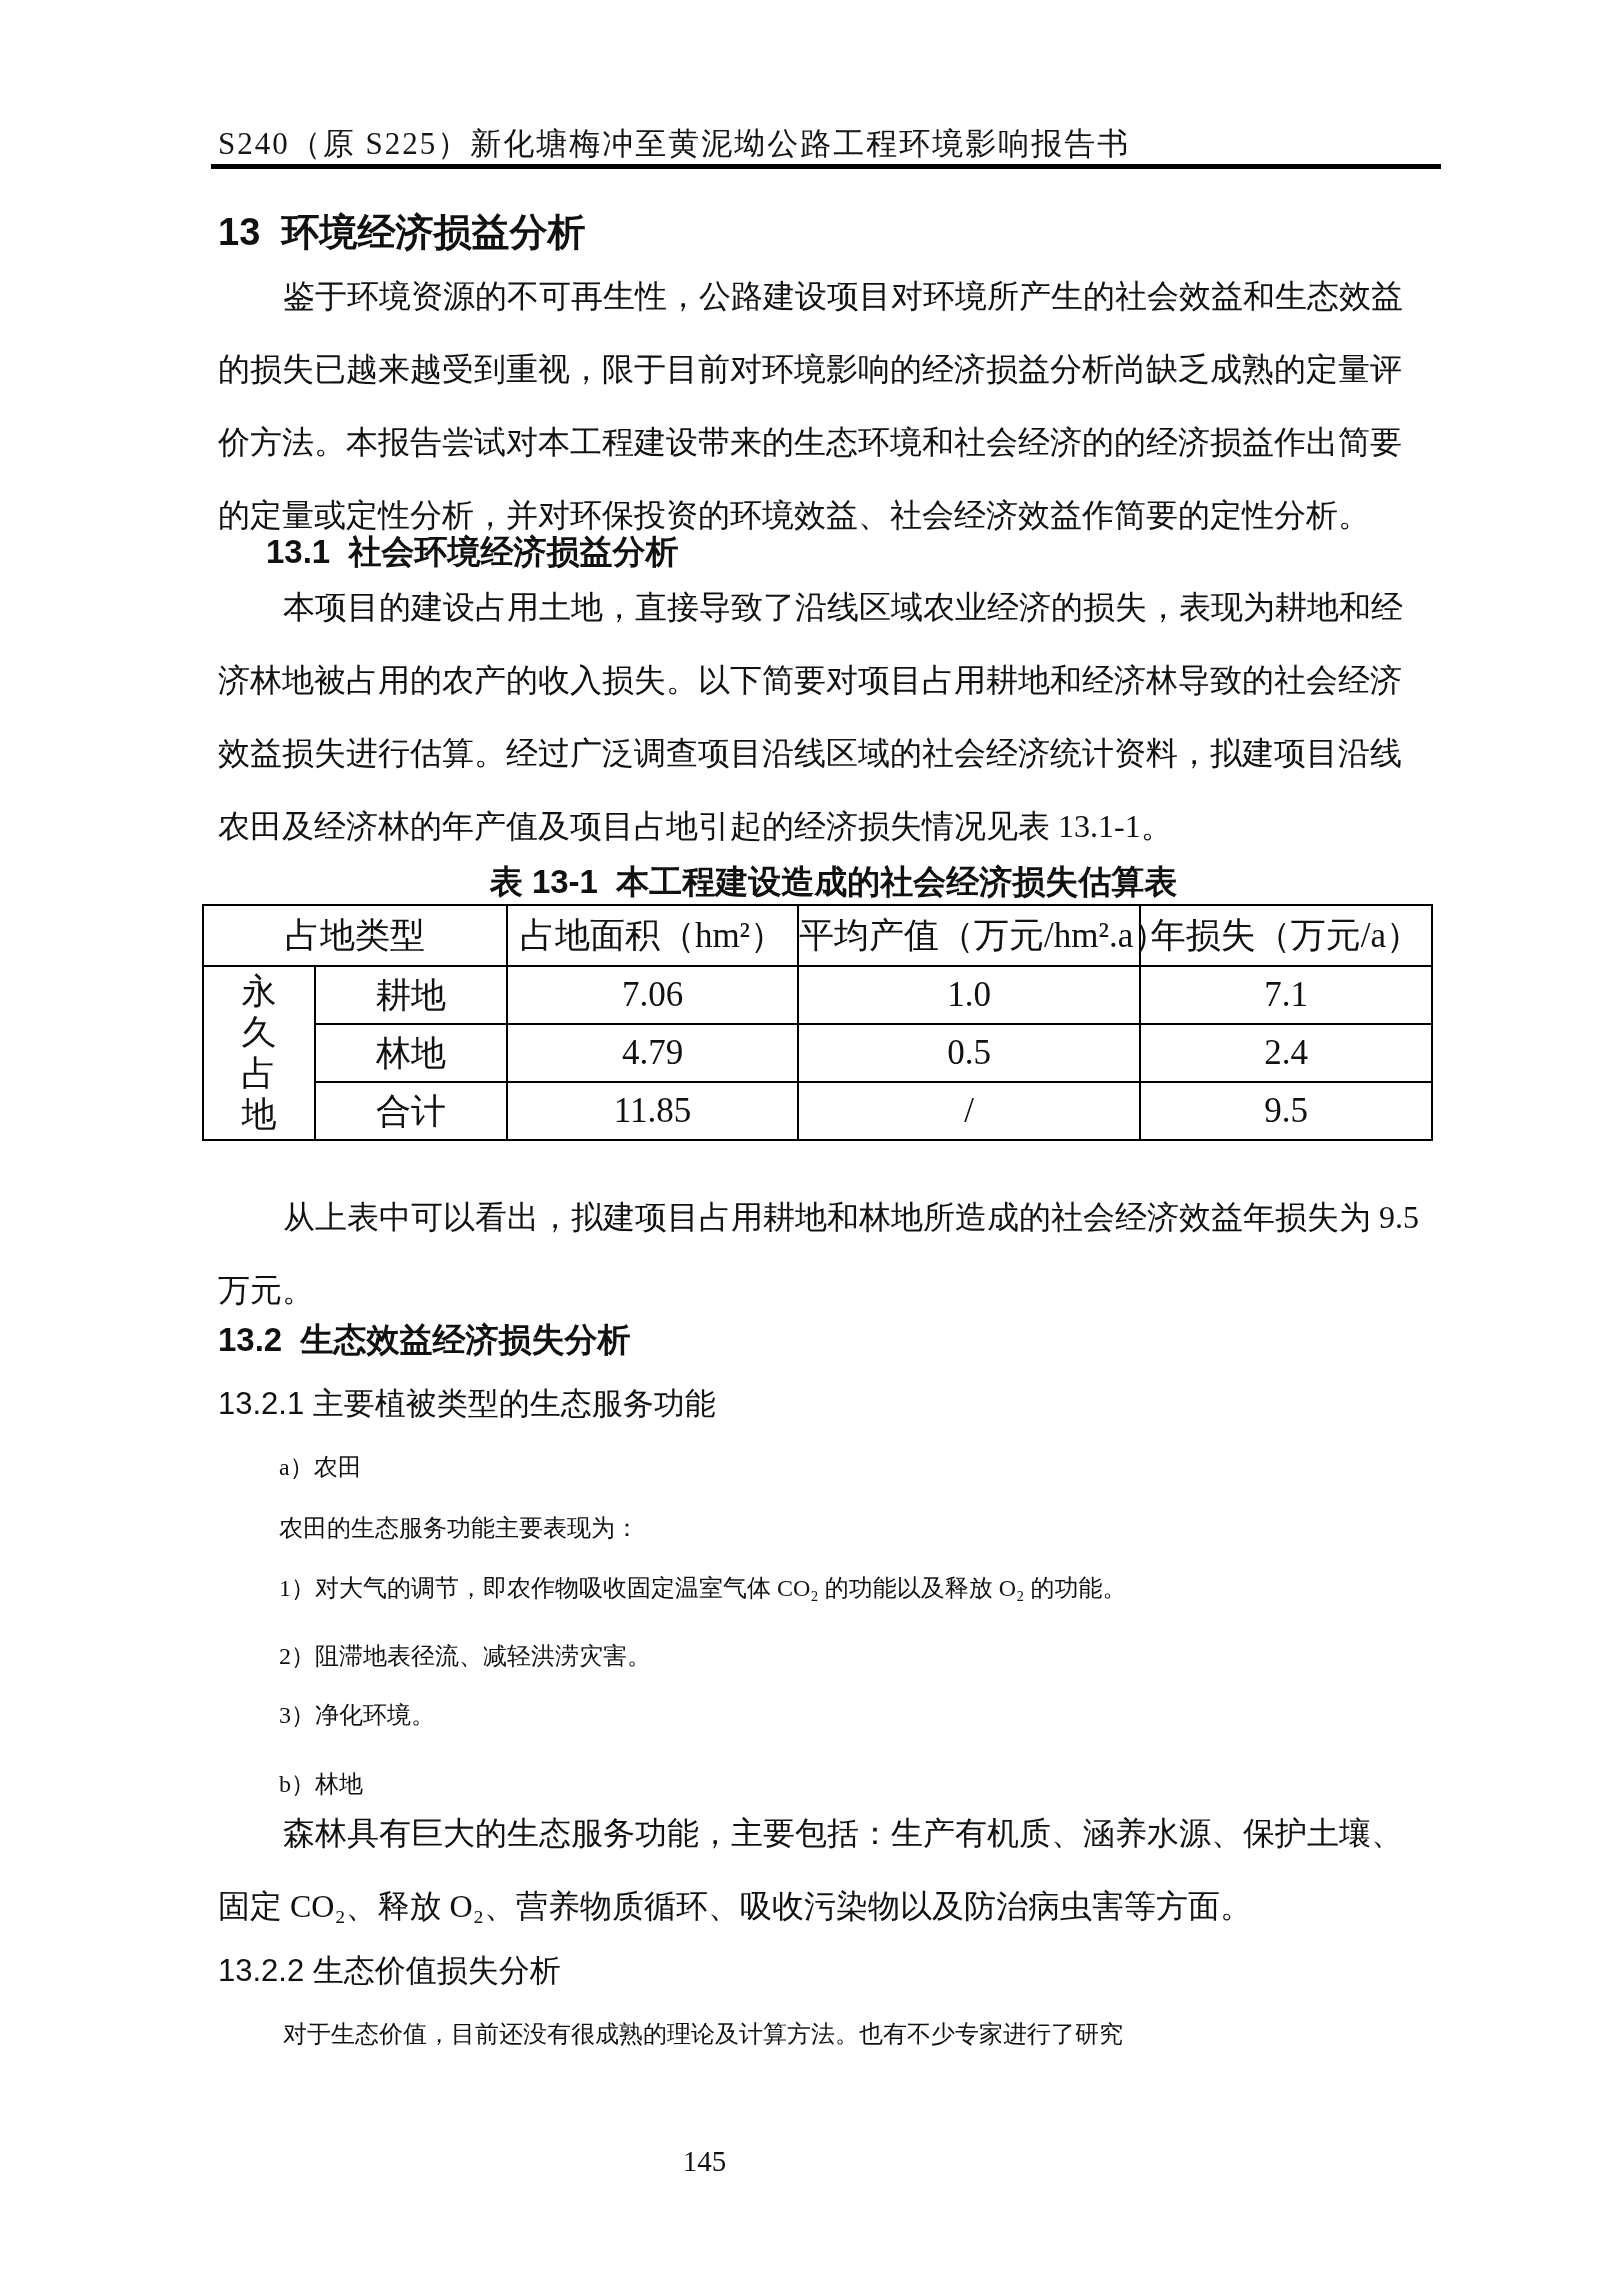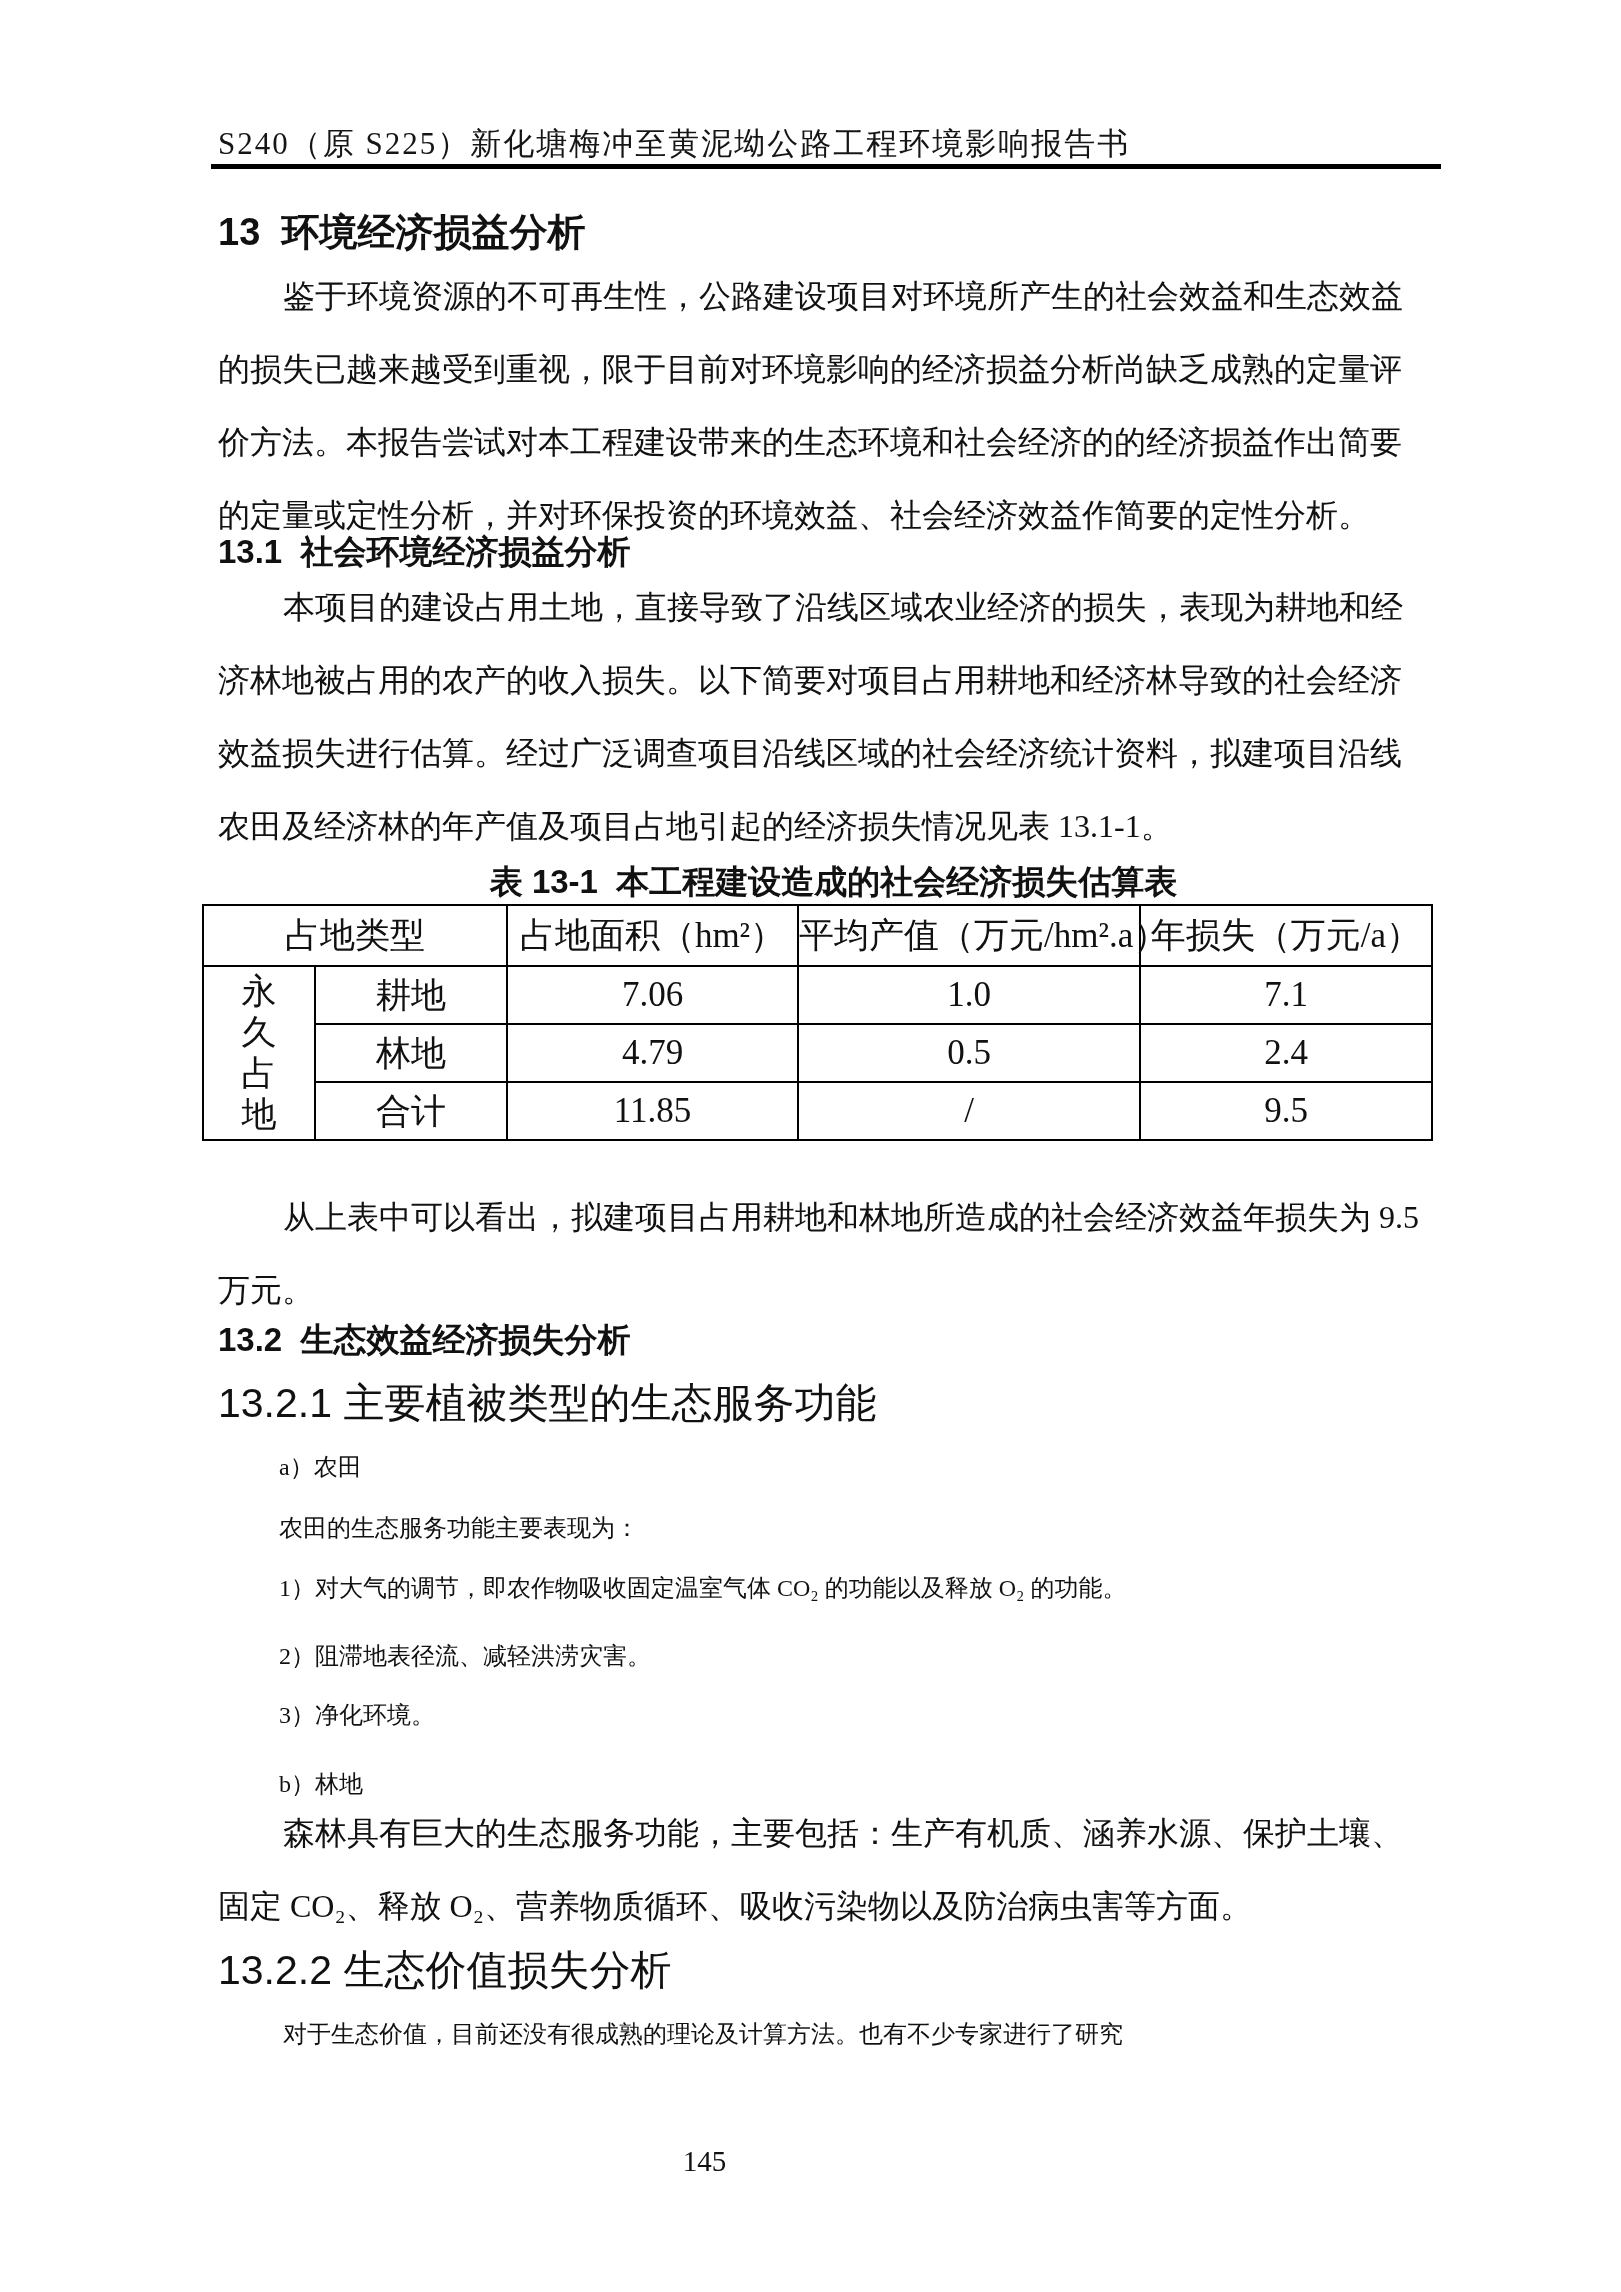--- a/index.html
+++ b/index.html
@@ -37,24 +37,24 @@
   }
   .h2 {
     font-family:"Liberation Sans","DejaVu Sans",sans-serif;
     font-weight:bold;
     font-size:33px; line-height:49px;
     white-space:pre;
   }
   .h3 {
     font-family:"Liberation Sans","DejaVu Sans",sans-serif;
     font-weight:400;
-    font-size:41px; line-height:49px;
-    white-space:pre;
-  }
-  .h13-1 { top:527px; }
+    font-size:31px; line-height:49px;
+    white-space:pre;
+  }
+  .h13-1 { top:527px;margin-left:48px; }
   .h13-2 { top:1315px; }
   .h13-2-1 { top:1379px; }
   .h13-2-2 { top:1946px; }
 
   .para { font-size:32px; line-height:73px; }
   .para .ln { white-space:pre; }
   .ind2 { text-indent:65px; }
   .p1 { top:260px; }
   .p2 { top:571px; }
   .p3 { top:1181px; }

